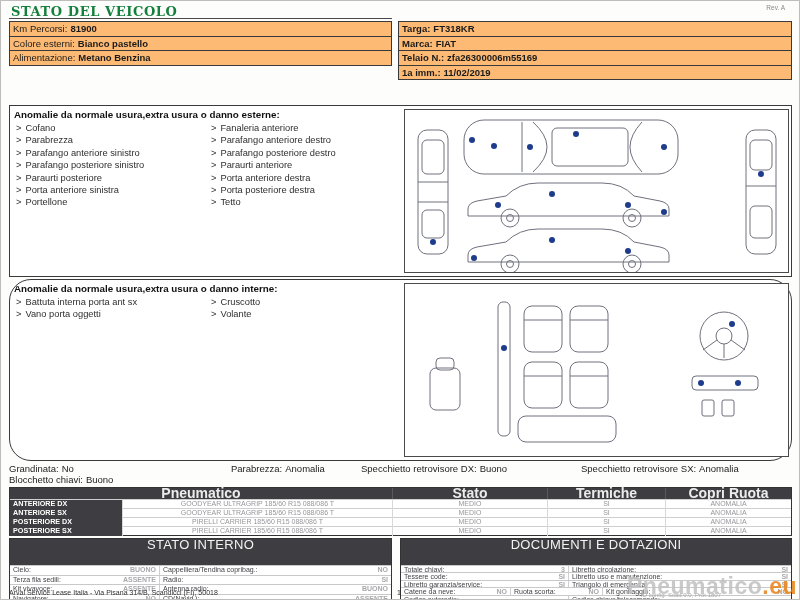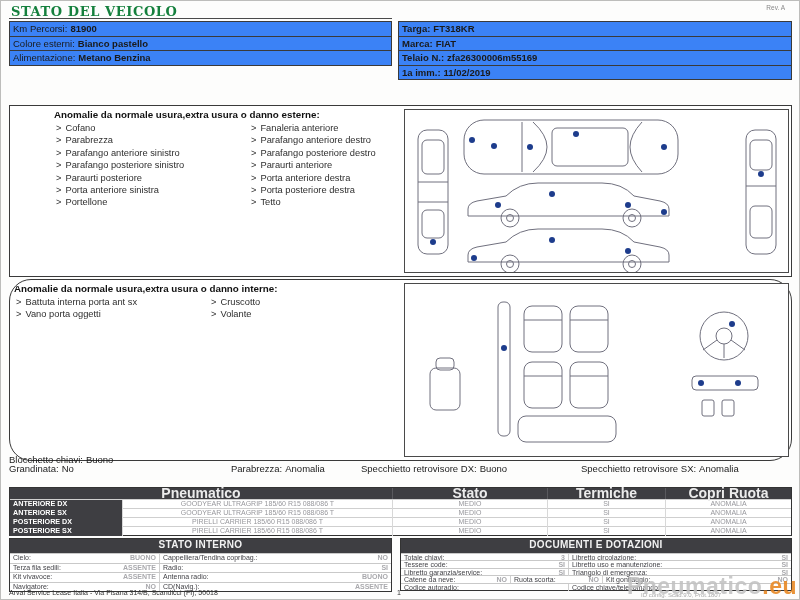--- a/index.html
+++ b/index.html
@@ -4,60 +4,60 @@
 <style>
   * { box-sizing: border-box; margin: 0; padding: 0; }
   html, body { width: 800px; height: 600px; }
   body { font-family: "Liberation Sans", sans-serif; background: #cfcfcd; }
   .page { position: relative; width: 800px; height: 600px; background: #fdfdfc; overflow: hidden; border: 1px solid #bdbdbb; }
 
   .title { position: absolute; left: 10px; top: 3px; font-family: "DejaVu Serif", serif; font-weight: bold; font-size: 13px; color: #15803d; letter-spacing: .6px; }
   .rev { position: absolute; right: 14px; top: 3px; font-size: 6.5px; color: #888; }
   .hrule { position: absolute; left: 8px; top: 17px; width: 383px; border-top: 1px solid #4a4a4a; }
 
-  .info-box { position: absolute; border: 1px solid #3a3a3a; background: #3b82f6; }
+  .info-box { position: absolute; border: 1px solid #3a3a3a; background: #fdba74; }
   .info-left { left: 8px; top: 20px; width: 383px; }
   .info-right { left: 397px; top: 20px; width: 394px; }
   .irow { border-top: 1px solid #3a3a3a; padding: 1px 3px; font-size: 9.5px; color: #1a1a1a; min-height: 13px; line-height: 11.5px; }
   .irow:first-child { border-top: none; }
   .info-left .v { font-weight: bold; margin-left: 3px; }
   .info-right .irow { font-weight: bold; }
   .info-right .v { margin-left: 3px; }
 
   .sec { position: absolute; left: 8px; width: 783px; border: 1px solid #3a3a3a; background: #fff; }
-  .sec-ext { top: 104px; height: 172px; padding-left: 40px; }
+  .sec-ext { top: 104px; height: 172px; }
   .sec-int { top: 278px; height: 182px; border-radius: 22px; }
   .sec-title { font-size: 9.8px; font-weight: bold; color: #111; padding: 3px 4px 2px; }
   .cols { display: flex; padding: 0 6px; }
   .col { width: 195px; font-size: 9.3px; color: #2e2e2e; line-height: 12.4px; }
   .item .b { margin-right: 4px; }
 
   .diagram { position: absolute; top: 3px; left: 394px; border: 1px solid #4a4a4a; background: #fff; }
   .diagram-ext { width: 385px; height: 164px; }
   .diagram-int { width: 385px; height: 174px; }
   .diagram svg { display: block; width: 100%; height: 100%; }
   .sk { stroke: #70707e; fill: none; stroke-width: 1; }
 
   .summary1 { position: absolute; left: 8px; top: 462px; width: 783px; font-size: 9.5px; color: #1c1c1c; display: flex; }
-  .summary2 { position: absolute; left: 8px; top: 453px; width: 783px; font-size: 9.5px; color: #1c1c1c; }
+  .summary2 { position: absolute; left: 8px; top: 473px; width: 783px; font-size: 9.5px; color: #1c1c1c; }
   .pair .sv { margin-left: 3px; }
   .w1 { width: 222px; } .w2 { width: 130px; } .w3 { width: 220px; }
 
   .tyre-table { position: absolute; left: 8px; top: 486px; width: 783px; border: 1px solid #333; background: #fff; }
   .tyre-head { display: grid; grid-template-columns: 382px 155px 118px 126px; background: #3e3e42; color: #ececec; font-weight: bold; font-size: 14px; height: 11px; line-height: 11px; text-align: center; }
   .tyre-head > div { border-left: 1px solid #5a5a5e; }
   .tyre-head > div:first-child { border-left: none; }
   .tyre-row { display: grid; grid-template-columns: 112px 270px 155px 118px 126px; border-top: 1px solid #cfcfcf; height: 9px; }
   .tyre-pos { background: #3e3e42; color: #fff; font-weight: bold; font-size: 7.2px; line-height: 8.5px; padding-left: 3px; }
   .tyre-cell { text-align: center; color: #97979c; font-size: 7px; line-height: 8.5px; border-left: 1px solid #d8d8d8; }
 
   .bt { position: absolute; border: 1px solid #333; background: #fff; }
   .bt-si { left: 8px; top: 537px; width: 383px; }
   .bt-doc { left: 399px; top: 537px; width: 392px; }
-  .bt-head { background: #3e3e42; color: #f2f2f2; text-align: center; font-weight: bold; font-size: 10px; height: 14px; line-height: 11px; letter-spacing: .3px; }
+  .bt-head { background: #3e3e42; color: #f2f2f2; text-align: center; font-weight: normal; font-size: 13px; height: 26px; line-height: 11px; letter-spacing: .3px; }
   .bt-row { display: grid; border-top: 1px solid #c9c9c9; }
   .si-row { grid-template-columns: 100px 50px 170px 61px; height: 9.6px; }
   .doc-row { grid-template-columns: 108px 60px 156px 66px; height: 7.4px; }
   .doc-row6 { grid-template-columns: 82px 28px 66px 26px 126px 62px; height: 7.4px; }
   .bt-l { font-size: 7px; color: #3f3f44; padding-left: 3px; line-height: 8.6px; }
   .doc-row .bt-l, .doc-row6 .bt-l { line-height: 7px; }
   .bt-v { font-size: 7px; font-weight: bold; color: #a9a9ad; text-align: right; padding-right: 3px; line-height: 8.6px; border-right: 1px solid #d0d0d0; }
   .doc-row .bt-v, .doc-row6 .bt-v { line-height: 7px; }
   .bt-row > .bt-v:last-child { border-right: none; }
 

